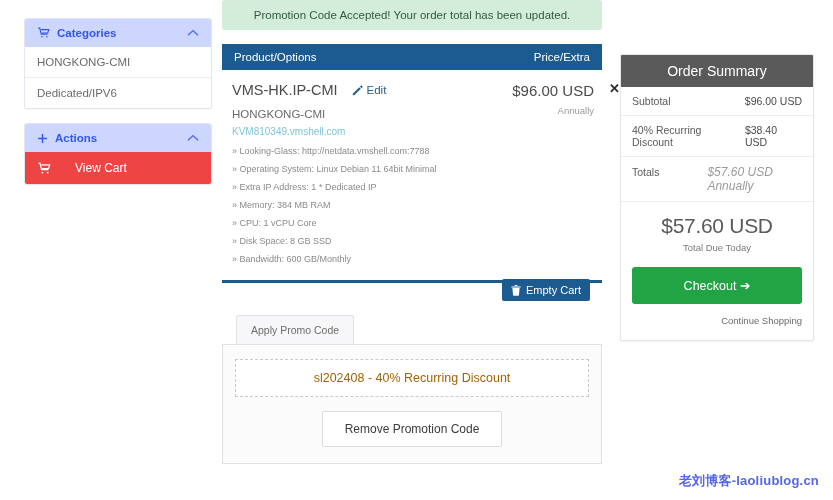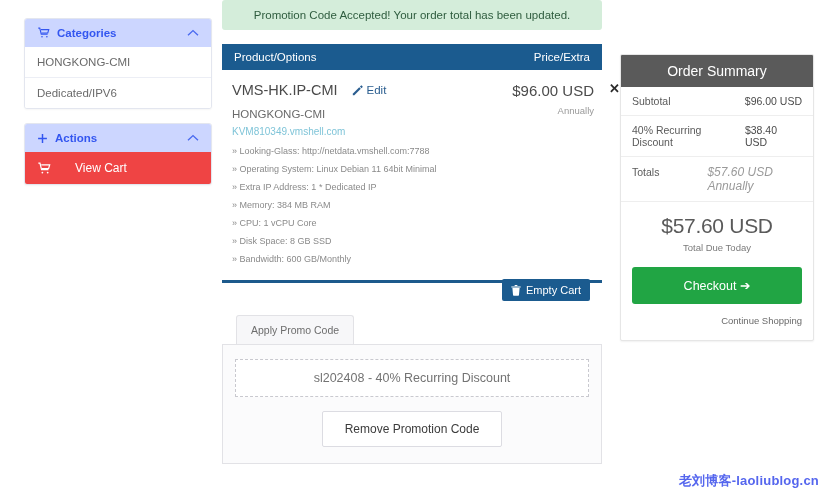--- a/index.html
+++ b/index.html
@@ -233,21 +233,21 @@
   .tab-panel {
     border: 1px solid #e2e2e6;
     background: #fbfbfc;
     padding: 14px 12px 16px 12px;
   }
   .promo-box {
     border: 1px dashed #c9c9cf;
     background: #ffffff;
     text-align: center;
     font-size: 12.5px;
-    color: #737373;
+    color: #a16207;
     padding: 11px 8px;
   }
   .btn-remove-promo {
     display: block;
     margin: 14px auto 0 auto;
     background: #ffffff;
     border: 1px solid #dcdce2;
     color: #3c3c3c;
     font-size: 12px;
     padding: 10px 22px;

